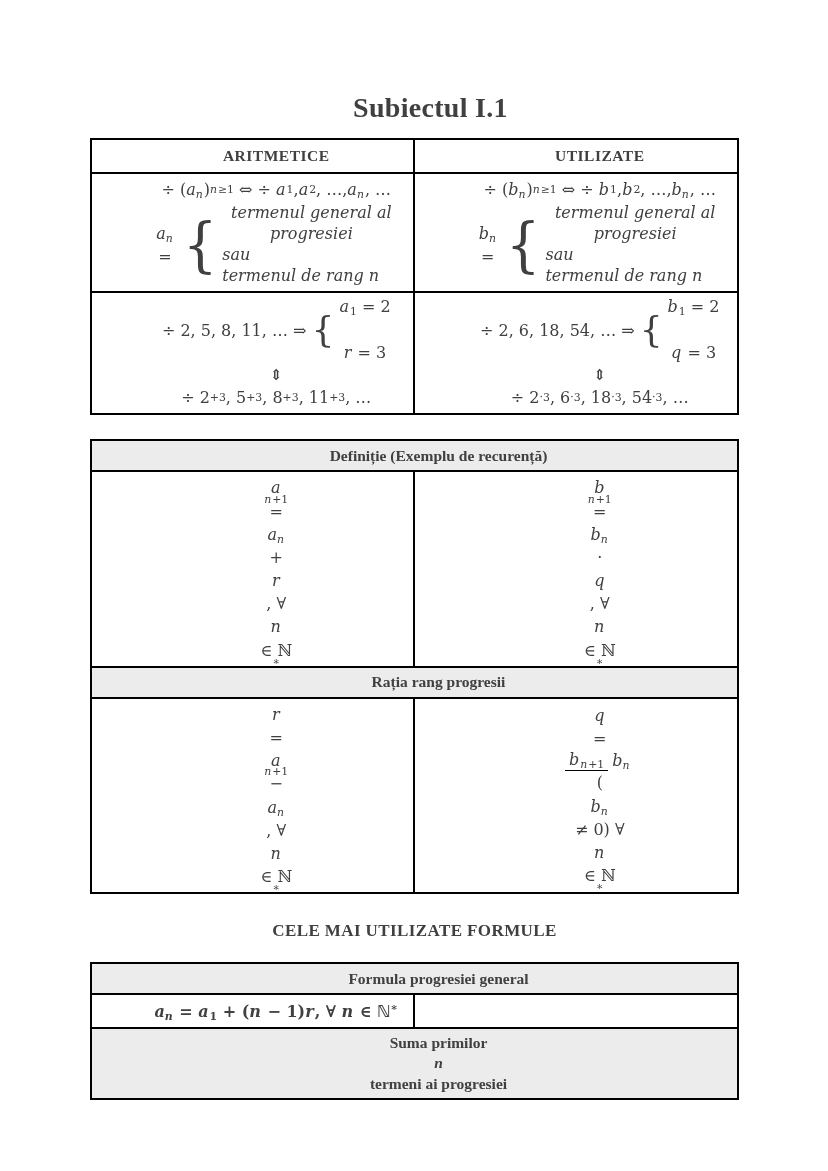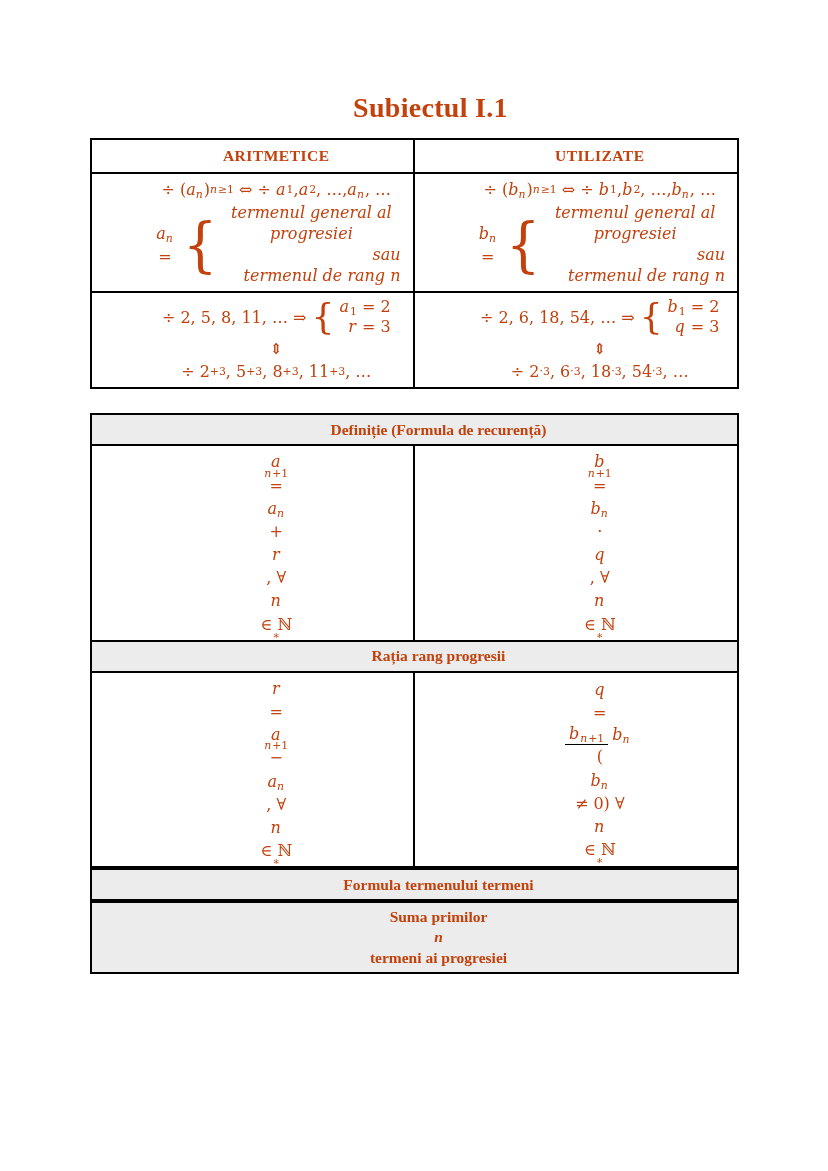--- a/index.html
+++ b/index.html
@@ -1,20 +1,20 @@
 <!DOCTYPE html>
 <html><head>
 <meta charset="utf-8">
 <style>
   * { margin:0; padding:0; box-sizing:border-box; }
   html,body { background:#fff; }
   .page {
     width:828px; height:1171px; background:#ffffff; position:relative;
     padding:92px 89px 0 90px;
-    font-family:"Liberation Serif","DejaVu Serif",serif; color:#c2410c;
+    font-family:"Liberation Serif","DejaVu Serif",serif; color:#404040;
   }
   .doc-title {
     text-align:center; font-size:28px; font-weight:bold; line-height:1.15;
     letter-spacing:0.3px; transform:translateX(16px);
   }
   .doc-subtitle {
     text-align:center; font-size:21px; font-weight:bold; line-height:1.2;
     letter-spacing:0.4px;
   }
   .mid-heading {
@@ -35,22 +35,22 @@
   .colhead { min-height:32px; letter-spacing:0.5px; }
   .hrow { min-height:29px; }
   
   .math { font-family:"DejaVu Serif","DejaVu Sans",serif; font-size:16px; line-height:1.45; }
   .math i { padding-right:1px; }
   sub { font-size:68%; vertical-align:-0.28em; line-height:0; }
   sup { font-size:68%; vertical-align:0.55em; line-height:0; }
   .mline { display:flex; align-items:center; justify-content:center; text-align:center; }
   .mgroup { display:inline-flex; align-items:center; gap:5px; }
   .stack { display:inline-flex; flex-direction:column; }
-  .stack.center { align-items:flex-end; }
-  .stack.left { align-items:flex-end; }
+  .stack.center { align-items:flex-start; }
+  .stack.left { align-items:center;gap:26px; }
   .stack > span { line-height:1.3; }
   .brace { font-family:"DejaVu Serif",serif; font-weight:normal; line-height:0.85; display:inline-block; }
   .b2 { font-size:36px; }
   .b3 { font-size:60px; font-stretch:condensed; }
   .frac { display:inline-flex; flex-direction:row; vertical-align:middle; text-align:center; margin:0 3px; }
   .frac .nm { display:block; padding:0 4px 1px 4px; border-bottom:1.4px solid #000; line-height:1.2; }
   .frac .dn { display:block; padding:1px 4px 0 4px; line-height:1.2; }
   .updown { font-size:15px; font-weight:bold; line-height:1.2; margin:2px 0; }
   .notation-cell { min-height:100px; gap:2px; }
   .exemplu-cell { min-height:78px; }
@@ -133,44 +133,48 @@
           </span>
         </div>
         <div class="mline updown">⇕</div>
         <div class="mline">÷ 2<sup>·3</sup>, 6<sup>·3</sup>, 18<sup>·3</sup>, 54<sup>·3</sup>, …</div>
       </div>
     </div>
   </div>
 
   <div class="tbl t2">
     <div class="row gray">
-      <div class="cell hd hrow">Definiție (Formula de recurență)</div>
+      <div class="cell hd hrow">Definiție (Exemplu de recurență)</div>
     </div>
     <div class="row two">
       <div class="cell math rec-cell"><i>a</i><sub><i>n</i>+1</sub> = <i>a<sub>n</sub></i> + <i>r</i>, ∀ <i>n</i> ∈ ℕ<sup>∗</sup></div>
       <div class="cell math rec-cell"><i>b</i><sub><i>n</i>+1</sub> = <i>b<sub>n</sub></i> · <i>q</i>, ∀ <i>n</i> ∈ ℕ<sup>∗</sup></div>
     </div>
     <div class="row gray">
       <div class="cell hd hrow">Rația rang progresii</div>
     </div>
     <div class="row two">
       <div class="cell math ratio-cell"><i>r</i> = <i>a</i><sub><i>n</i>+1</sub> − <i>a<sub>n</sub></i>, ∀ <i>n</i> ∈ ℕ<sup>∗</sup></div>
       <div class="cell math ratio-cell"><i>q</i> = <span class="frac">
             <span class="nm"><i>b</i><sub><i>n</i>+1</sub></span>
             <span class="dn"><i>b<sub>n</sub></i></span>
           </span> (<i>b<sub>n</sub></i> ≠ 0) ∀ <i>n</i> ∈ ℕ<sup>∗</sup></div>
     </div>
   </div>
 
+  <div class="mid-heading">CELE MAI UTILIZATE FORMULE</div>
 
   <div class="tbl t3">
     <div class="row gray">
-      <div class="cell hd hrow">Formula termenului termeni</div>
+      <div class="cell hd hrow">Formula progresiei general</div>
     </div>
     <div class="row two">
+      <div class="cell math termen-cell">
+          <b><i>a<sub>n</sub></i> = <i>a</i><sub>1</sub> + (<i>n</i> − 1)<i>r</i>, ∀ <i>n</i> ∈ ℕ<sup>∗</sup></b>
+        </div>
     </div>
     <div class="row gray">
       <div class="cell hd hrow">Suma primilor <i>n</i> termeni ai progresiei</div>
     </div>
 
   </div>
 
 </div>
 
 </body></html>

